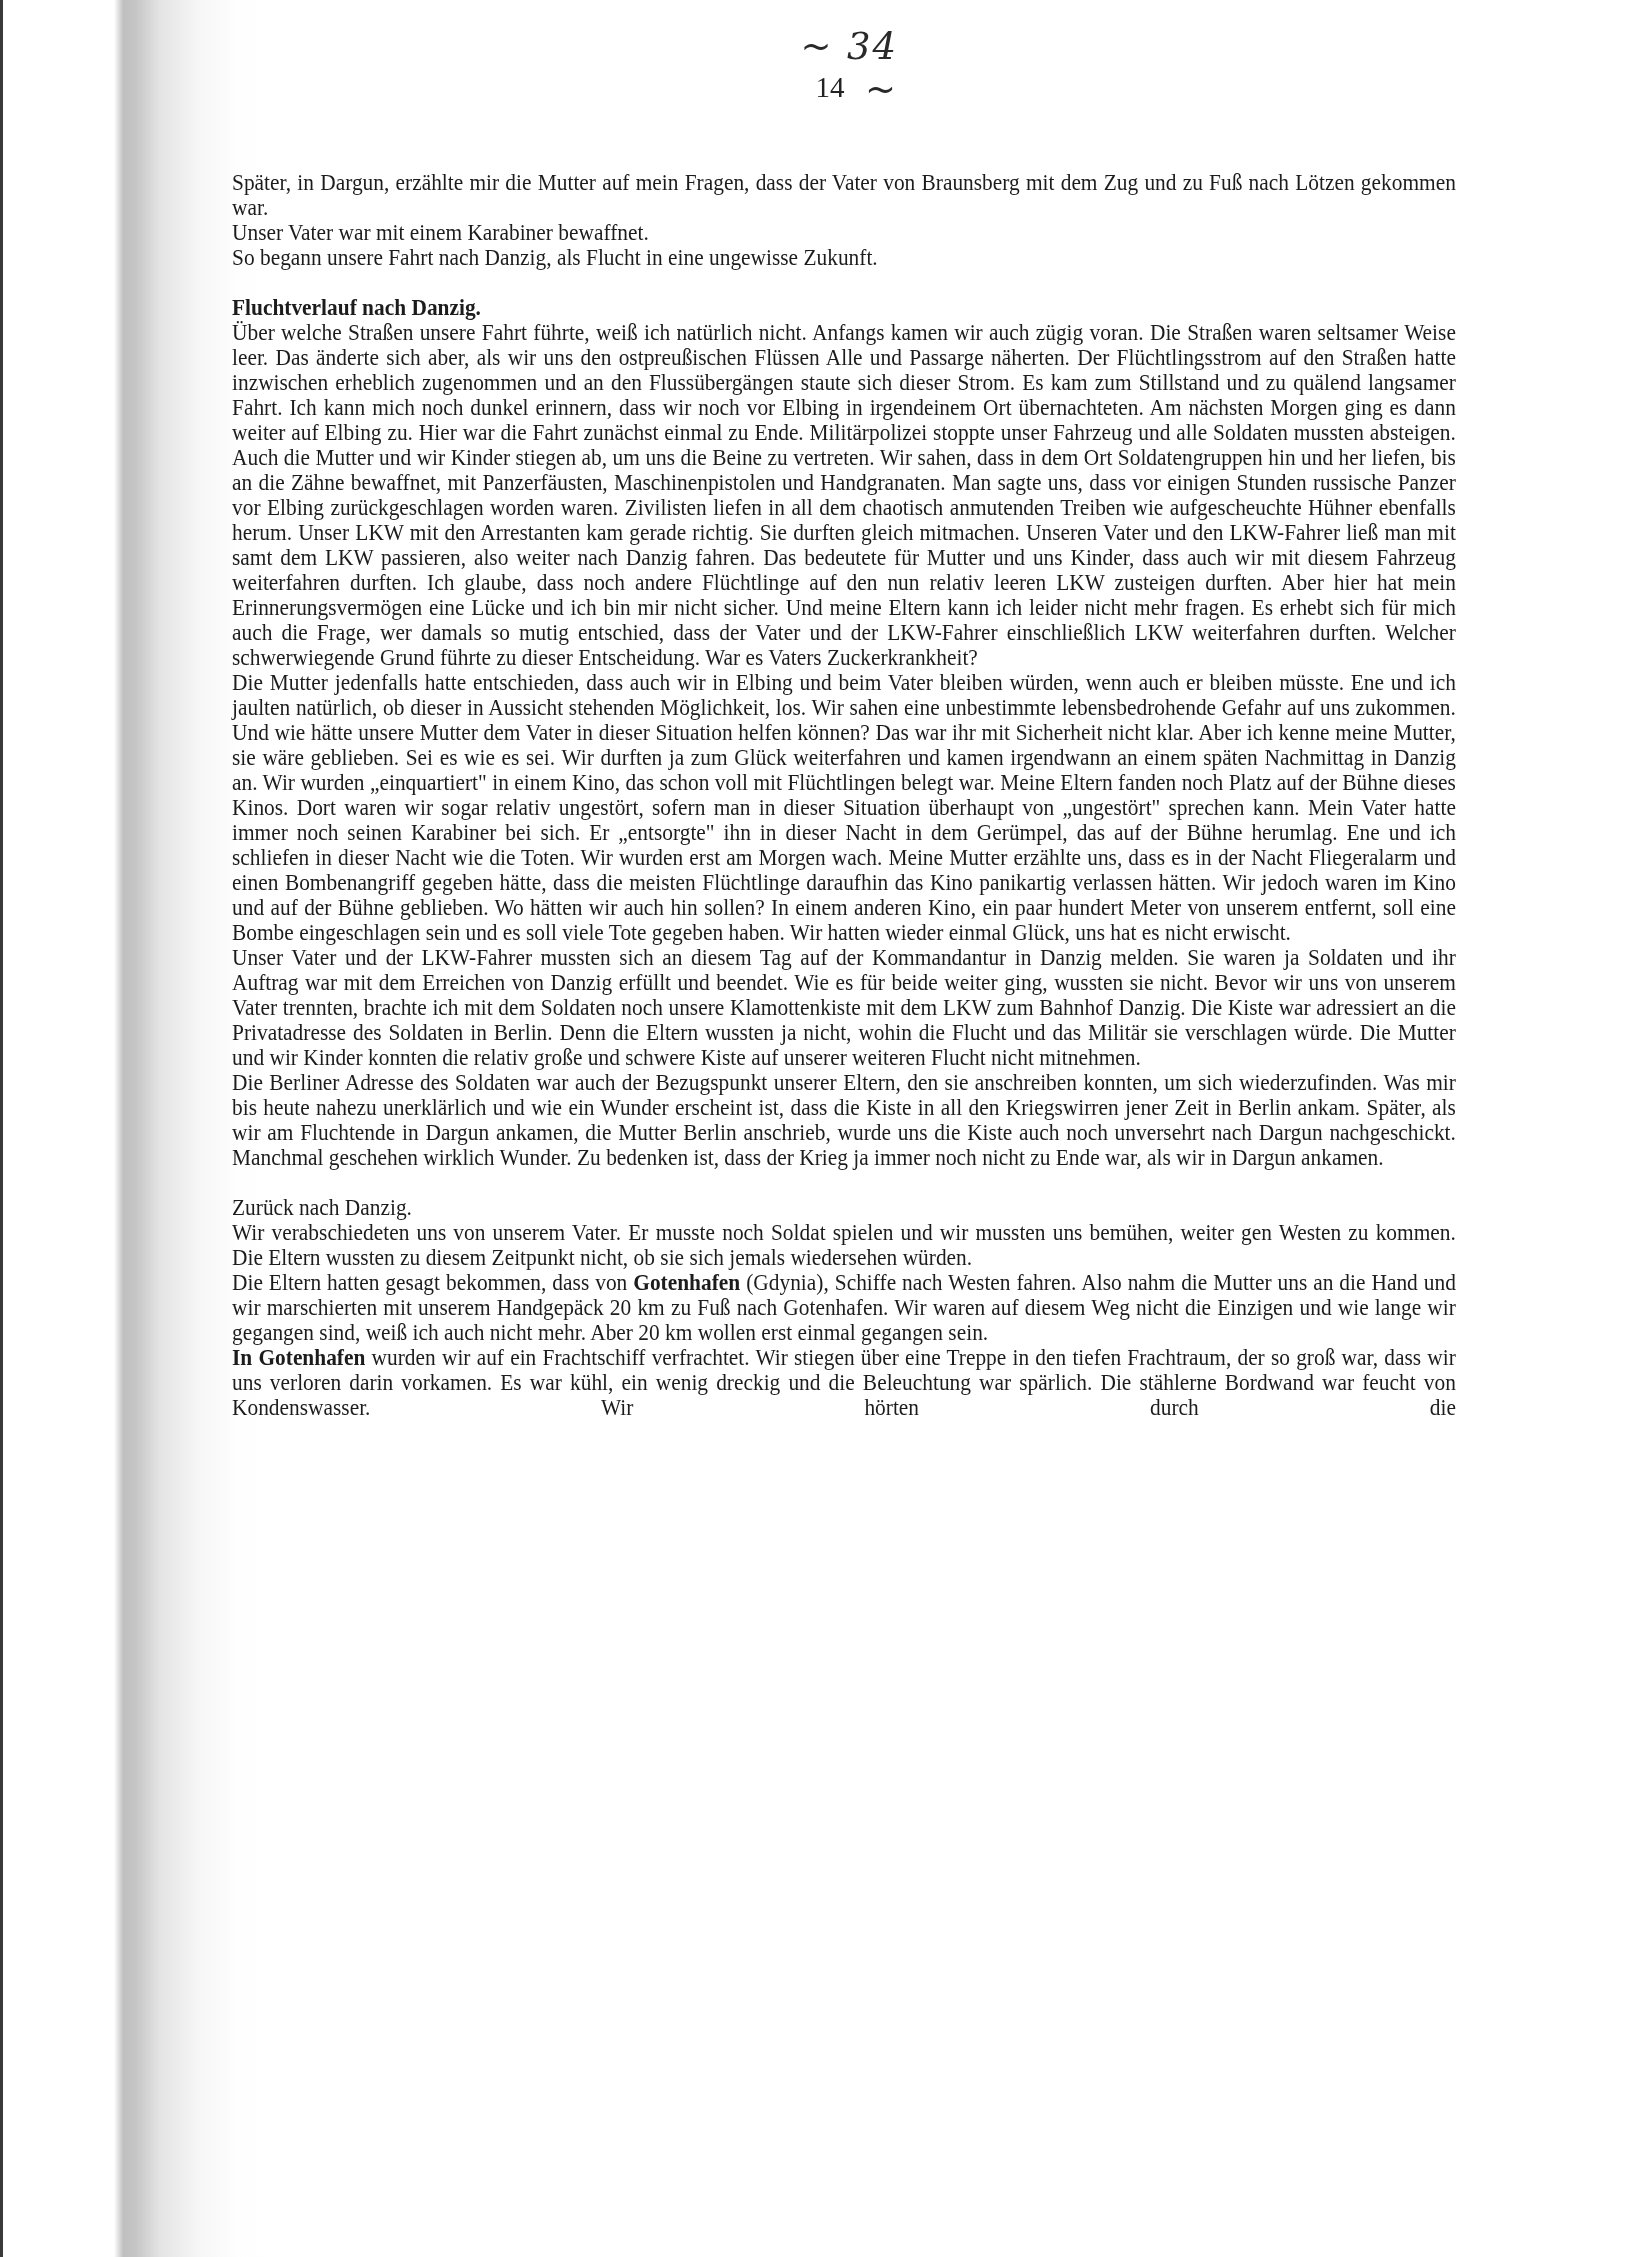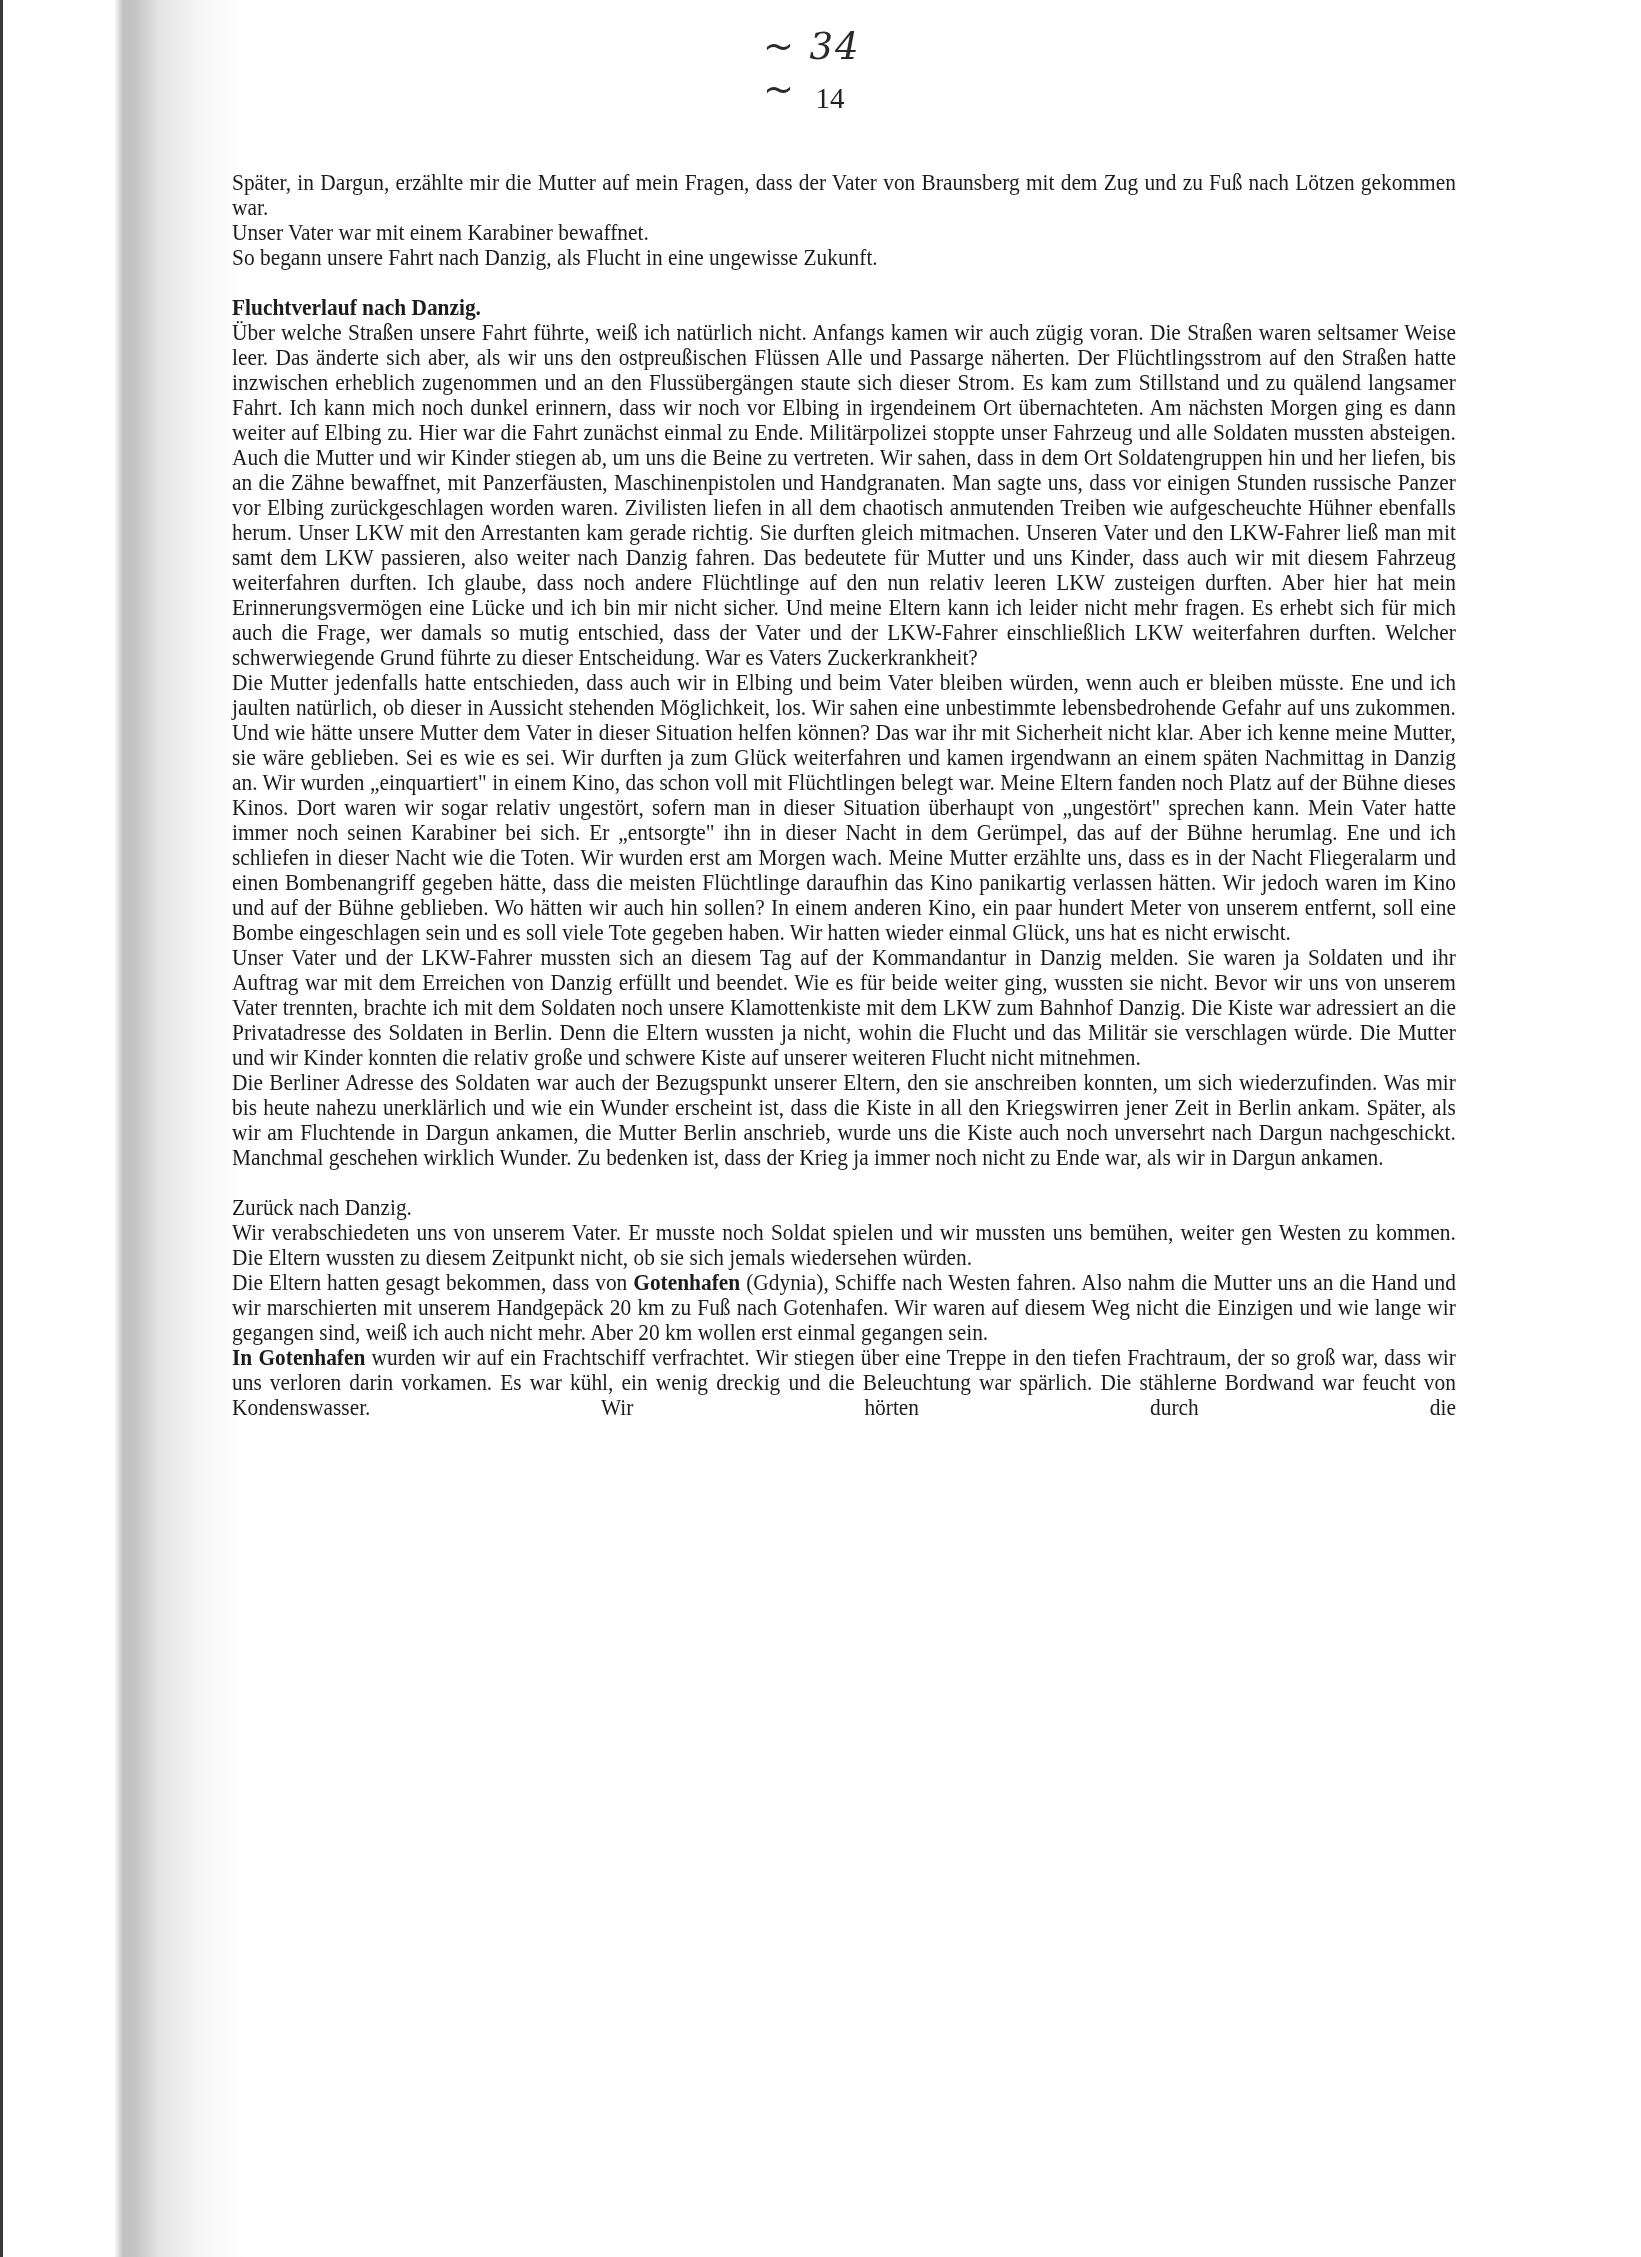--- a/index.html
+++ b/index.html
@@ -17,26 +17,26 @@
       background: linear-gradient(to right,
         rgba(160,160,160,0.0) 0%,
         rgba(140,140,140,0.55) 6%,
         rgba(150,150,150,0.55) 14%,
         rgba(185,185,185,0.38) 30%,
         rgba(215,215,215,0.22) 55%,
         rgba(240,240,240,0.08) 80%,
         rgba(255,255,255,0) 100%);
     }
     .handwritten {
-      position: absolute; left: 763px; top: 25px; width: 135px; text-align: left;
+      position: absolute; left: 763px; top: 25px; width: 135px; text-align: right;
       font-family: "DejaVu Serif", serif; font-style: italic; font-size: 37px; color: #2a2a2a;
       letter-spacing: 1.9px;
     }
     .page-number {
-      position: absolute; left: 801px; top: 82px; width: 58px; text-align: center;
+      position: absolute; left: 801px; top: 71px; width: 58px; text-align: center;
       font-size: 29px; color: #222;
     }
     .content {
       position: absolute; left: 232px; top: 170px; width: 1224px;
       font-size: 23px; line-height: 25px;
       transform: scaleX(0.93); transform-origin: left top;
       width: 1316px;
     }
     .content p { margin: 0; text-align: justify; }
     .content p.last-left { text-align-last: left; }

